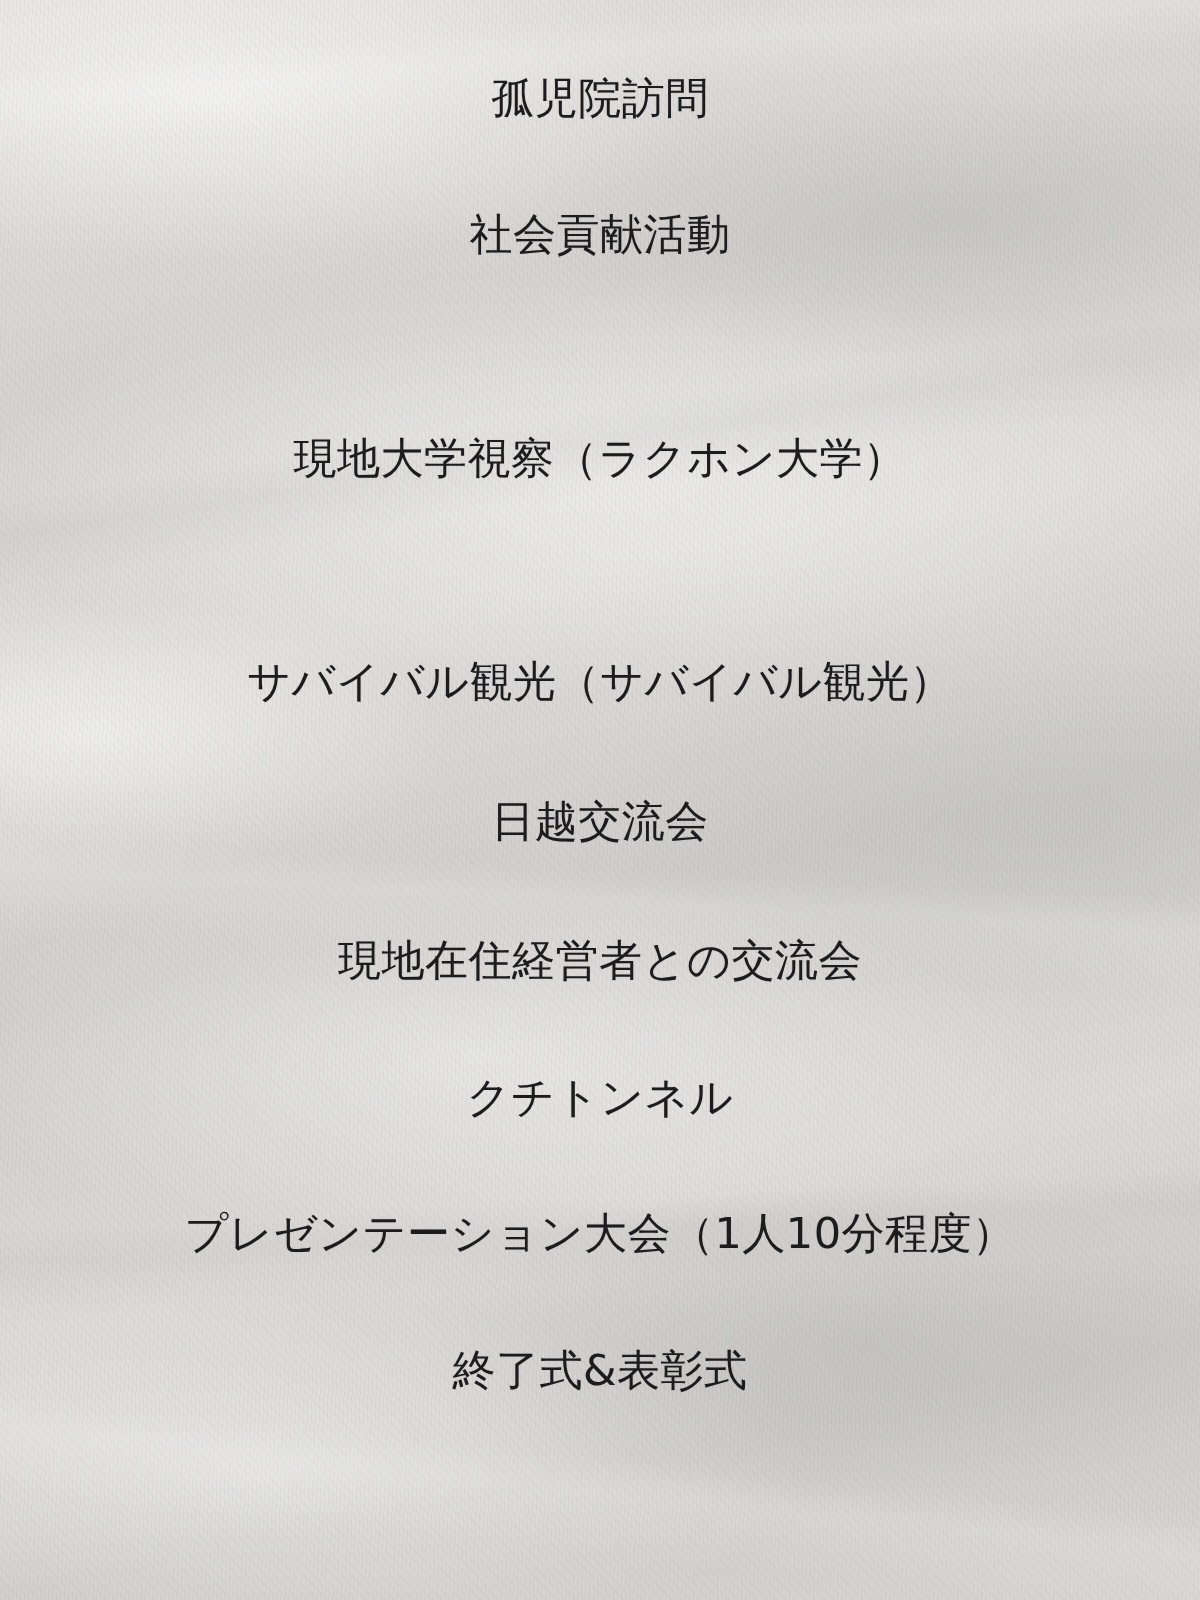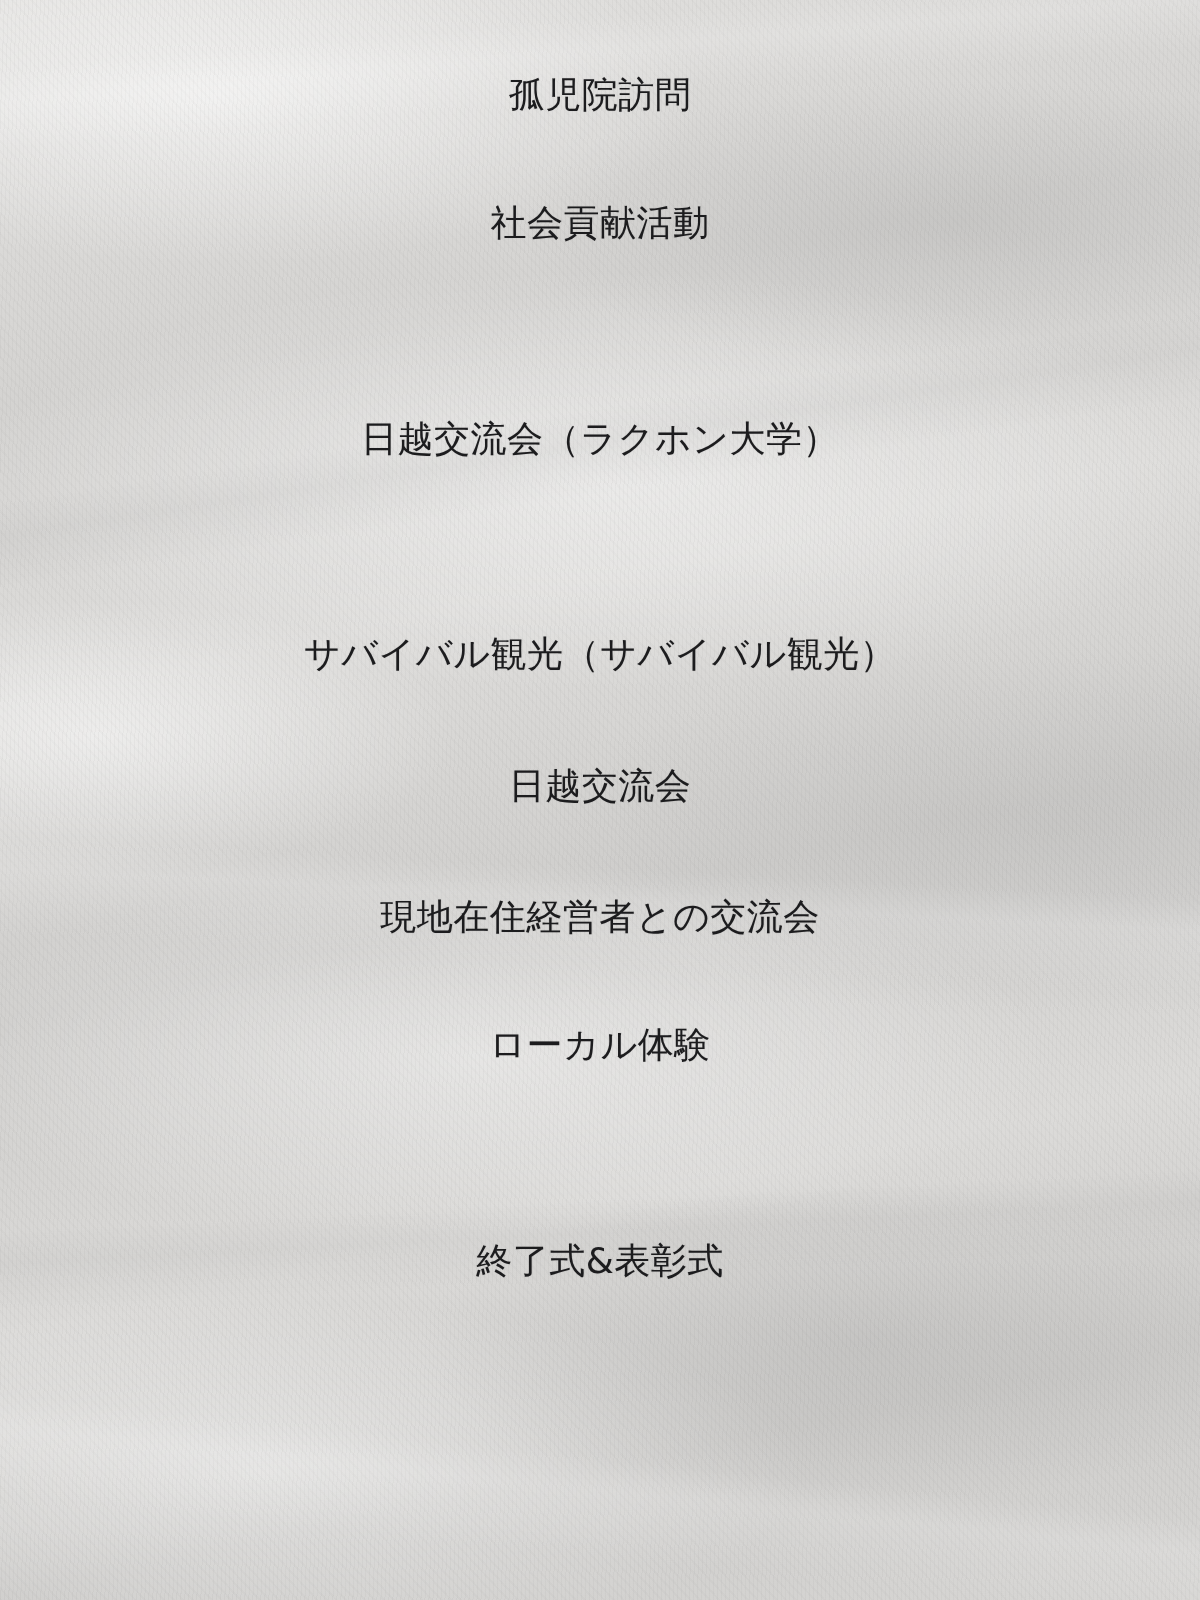--- a/index.html
+++ b/index.html
@@ -65,21 +65,21 @@
     box-sizing: border-box;
     padding: 74px 40px 40px 40px;
     display: flex;
     flex-direction: column;
     align-items: center;
   }
   .line {
     width: 100%;
     text-align: center;
     color: #1c1c1e;
-    font-size: 36px;
+    font-size: 43px;
     line-height: 1.15;
     letter-spacing: 0.5px;
     font-weight: 400;
     margin: 0;
     text-shadow: 0 0 1px rgba(60,60,60,0.25);
   }
   .spacer-sm { height: 87px; }
   .spacer-md { height: 90px; }
 </style>
 </head>
@@ -88,27 +88,28 @@
 <div class="page">
   <div class="grain"></div>
   <div class="streaks"></div>
 
   <div class="content">
     <p class="line">孤児院訪問</p>
     <div class="spacer-sm"></div>
     <p class="line">社会貢献活動</p>
     <div class="spacer-sm"></div>
     <div class="spacer-sm"></div>
-    <p class="line">日越交流会（ラクホン大学）</p>
+    <p class="line">現地大学視察（ラクホン大学）</p>
     <div class="spacer-sm"></div>
     <div class="spacer-sm"></div>
     <p class="line">サバイバル観光（サバイバル観光）</p>
     <div class="spacer-md"></div>
     <p class="line">日越交流会</p>
     <div class="spacer-md"></div>
     <p class="line">現地在住経営者との交流会</p>
     <div class="spacer-sm"></div>
-    <p class="line">ローカル体験</p>
+    <p class="line">クチトンネル</p>
     <div class="spacer-sm"></div>
+    <p class="line">プレゼンテーション大会（1人10分程度）</p>
     <div class="spacer-sm"></div>
     <p class="line">終了式&amp;表彰式</p>
   </div>
 </div>
 
 </body></html>

